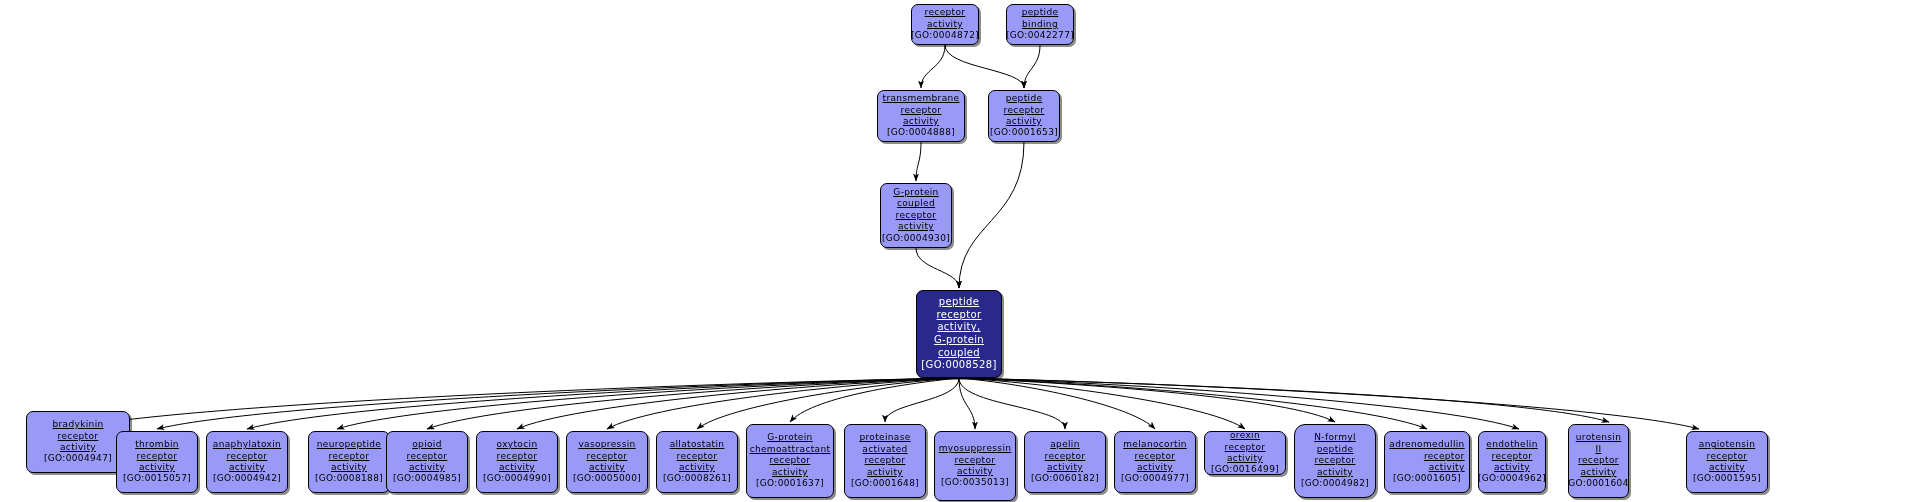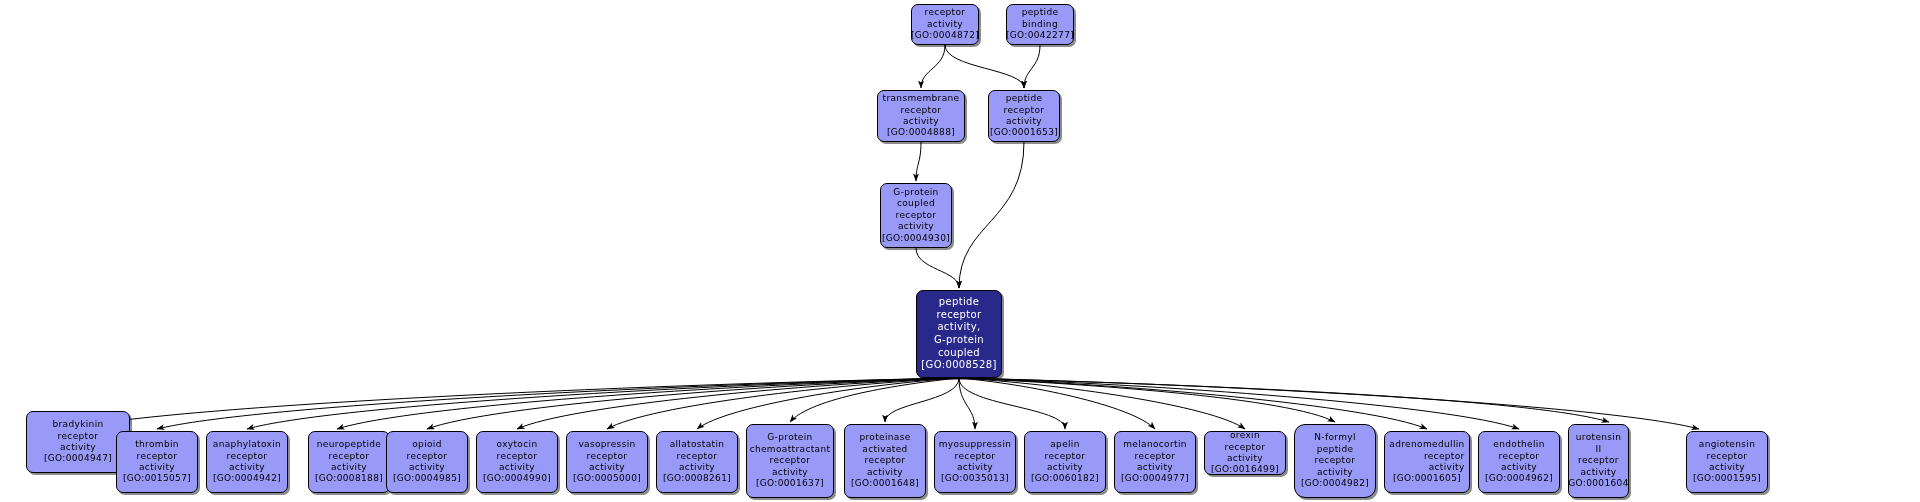--- a/index.html
+++ b/index.html
@@ -46,20 +46,21 @@
   }
   .go-node.highlight {
     background: #29298c;
     color: #ffffff;
     font-size: 10px;
     line-height: 12.6px;
   }
   .go-label {
     white-space: pre-line;
     display: block;
+    text-decoration: underline;
   }
   .go-id {
     display: block;
     white-space: nowrap;
   }
 </style>
 </head>
 <body>
 
 <div id="canvas">
@@ -190,21 +191,21 @@
 activity</span>
         <span class="go-id">[GO:0001637]</span>
       </div>
       <div class="go-node" style="left: 844px; top: 424px; width: 82px; height: 74px;">
         <span class="go-label">proteinase
 activated
 receptor
 activity</span>
         <span class="go-id">[GO:0001648]</span>
       </div>
-      <div class="go-node" style="left: 934px; top: 431px; width: 82px; height: 62px;">
+      <div class="go-node" style="left: 934px; top: 431px; width: 82px; height: 70px;">
         <span class="go-label">myosuppressin
 receptor
 activity</span>
         <span class="go-id">[GO:0035013]</span>
       </div>
       <div class="go-node" style="left: 1024px; top: 431px; width: 82px; height: 62px;">
         <span class="go-label">apelin
 receptor
 activity</span>
         <span class="go-id">[GO:0060182]</span>
@@ -227,21 +228,21 @@
 receptor
 activity</span>
         <span class="go-id">[GO:0004982]</span>
       </div>
       <div class="go-node" style="left: 1384px; top: 431px; width: 86px; height: 62px; text-align: right;">
         <span class="go-label">adrenomedullin
 receptor
 activity</span>
         <span class="go-id">[GO:0001605]</span>
       </div>
-      <div class="go-node" style="left: 1478px; top: 431px; width: 82px; height: 62px;">
+      <div class="go-node" style="left: 1478px; top: 431px; width: 68px; height: 62px;">
         <span class="go-label">endothelin
 receptor
 activity</span>
         <span class="go-id">[GO:0004962]</span>
       </div>
       <div class="go-node" style="left: 1568px; top: 424px; width: 61px; height: 74px;">
         <span class="go-label">urotensin
 II
 receptor
 activity</span>

